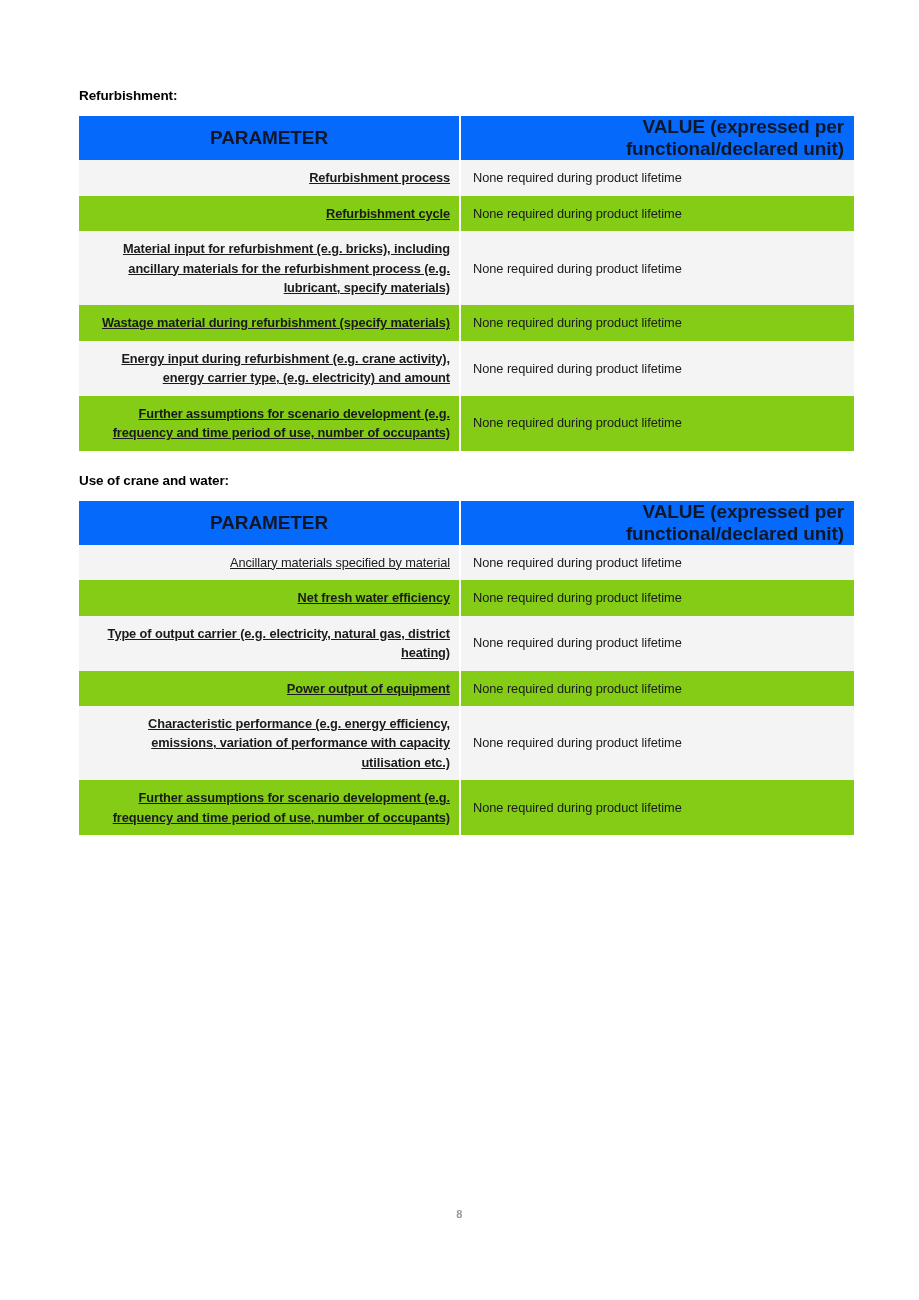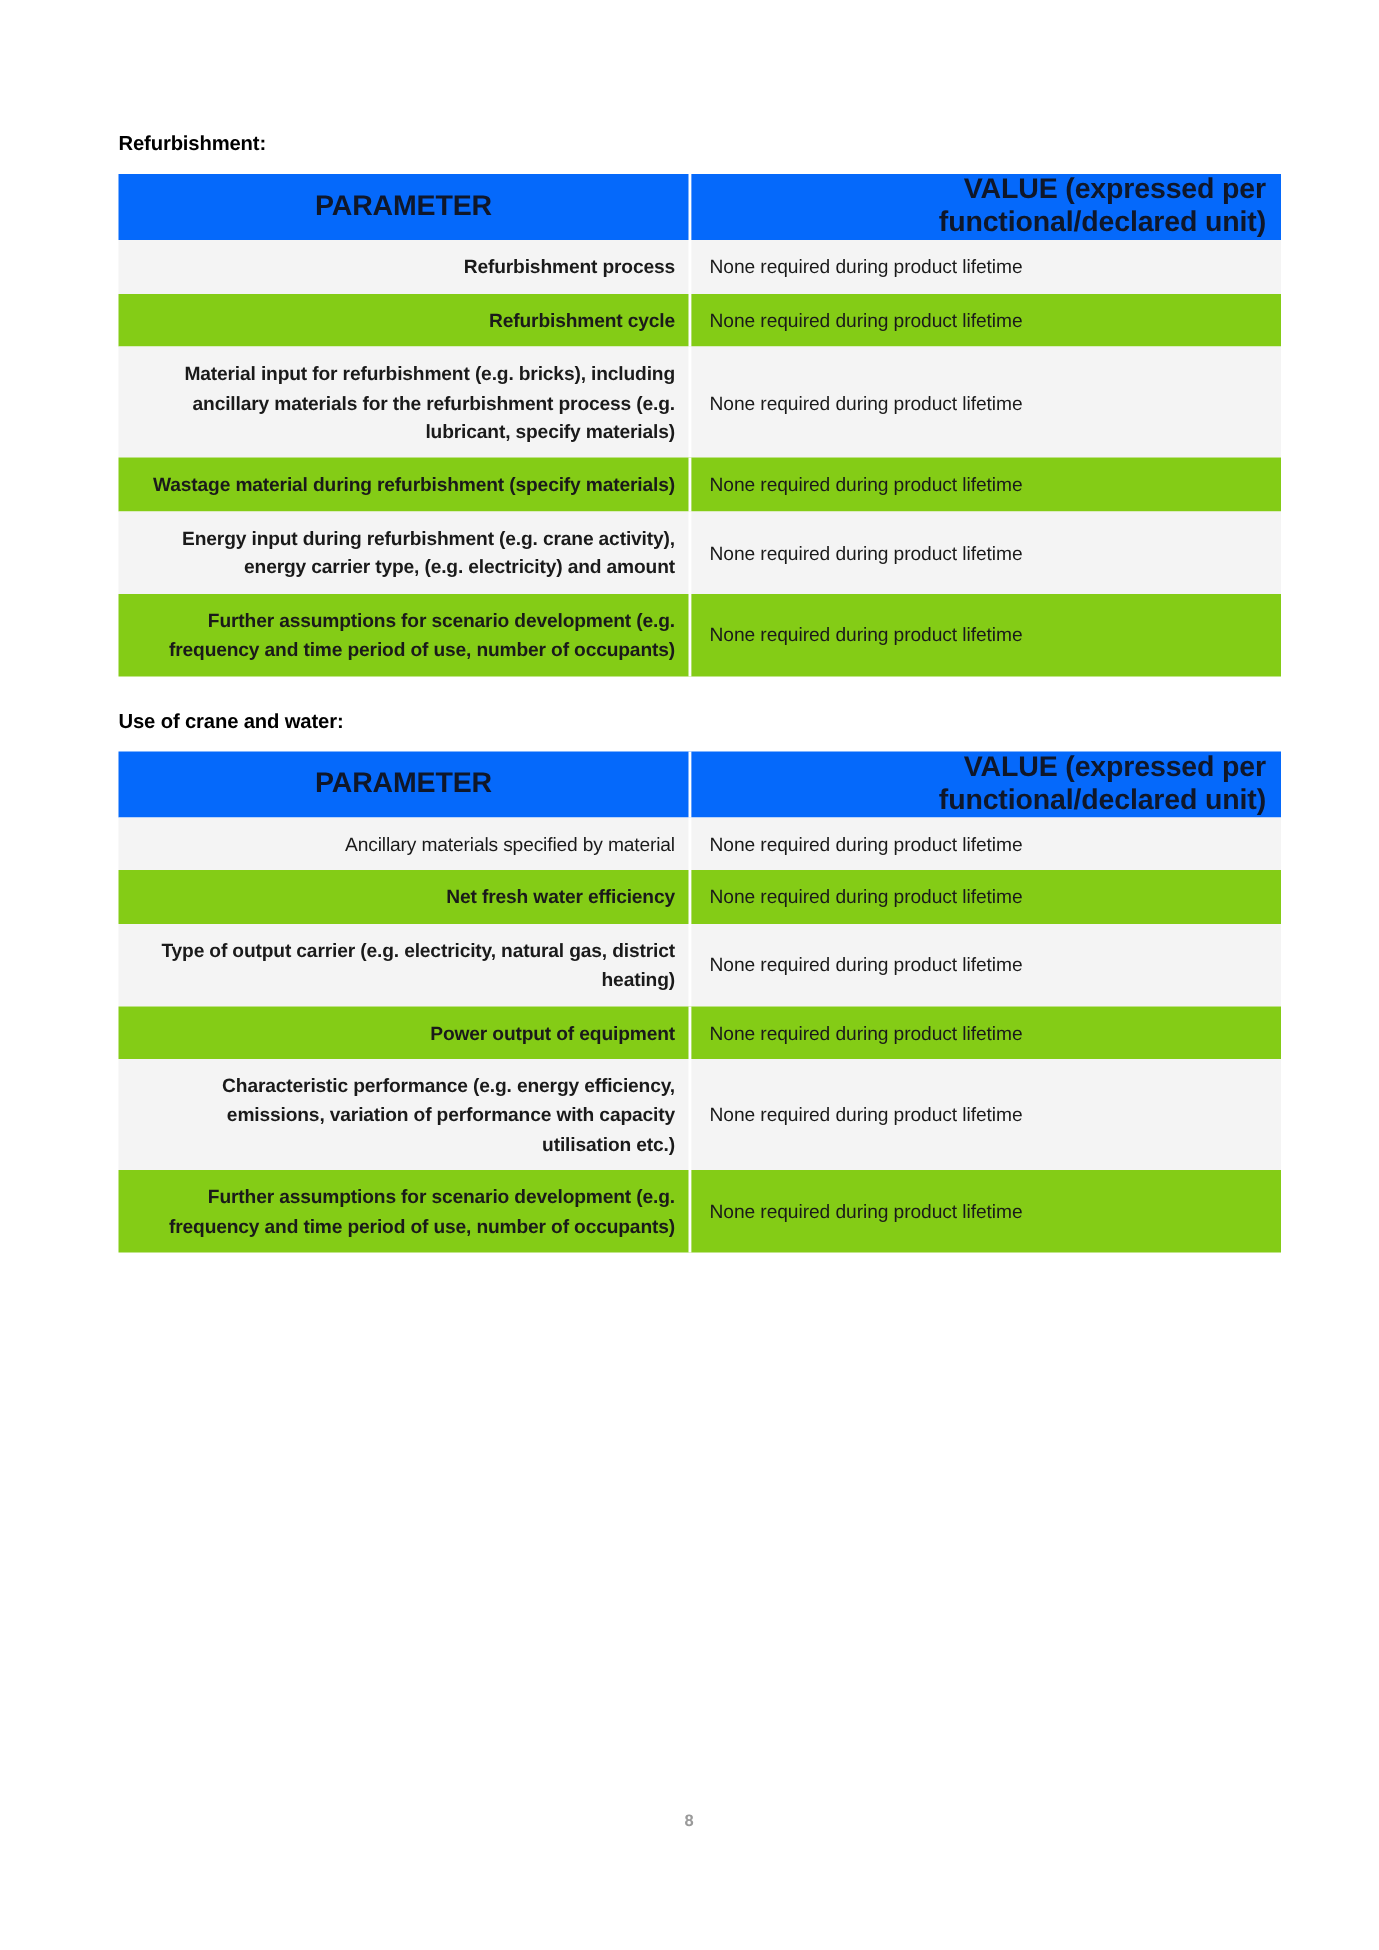--- a/index.html
+++ b/index.html
@@ -89,20 +89,21 @@
     padding: 8px 10px;
     line-height: 1.52;
   }
 
   .epd-table tbody td.param-cell {
     text-align: right;
     font-weight: bold;
     padding-right: 9px;
     border-right: 2px solid #ffffff;
     letter-spacing: -0.1px;
+    text-decoration: underline;
   }
 
   .epd-table tbody td.param-cell.regular {
     font-weight: normal;
   }
 
   .epd-table tbody td.value-cell {
     text-align: left;
     font-weight: normal;
     padding-left: 12px;

